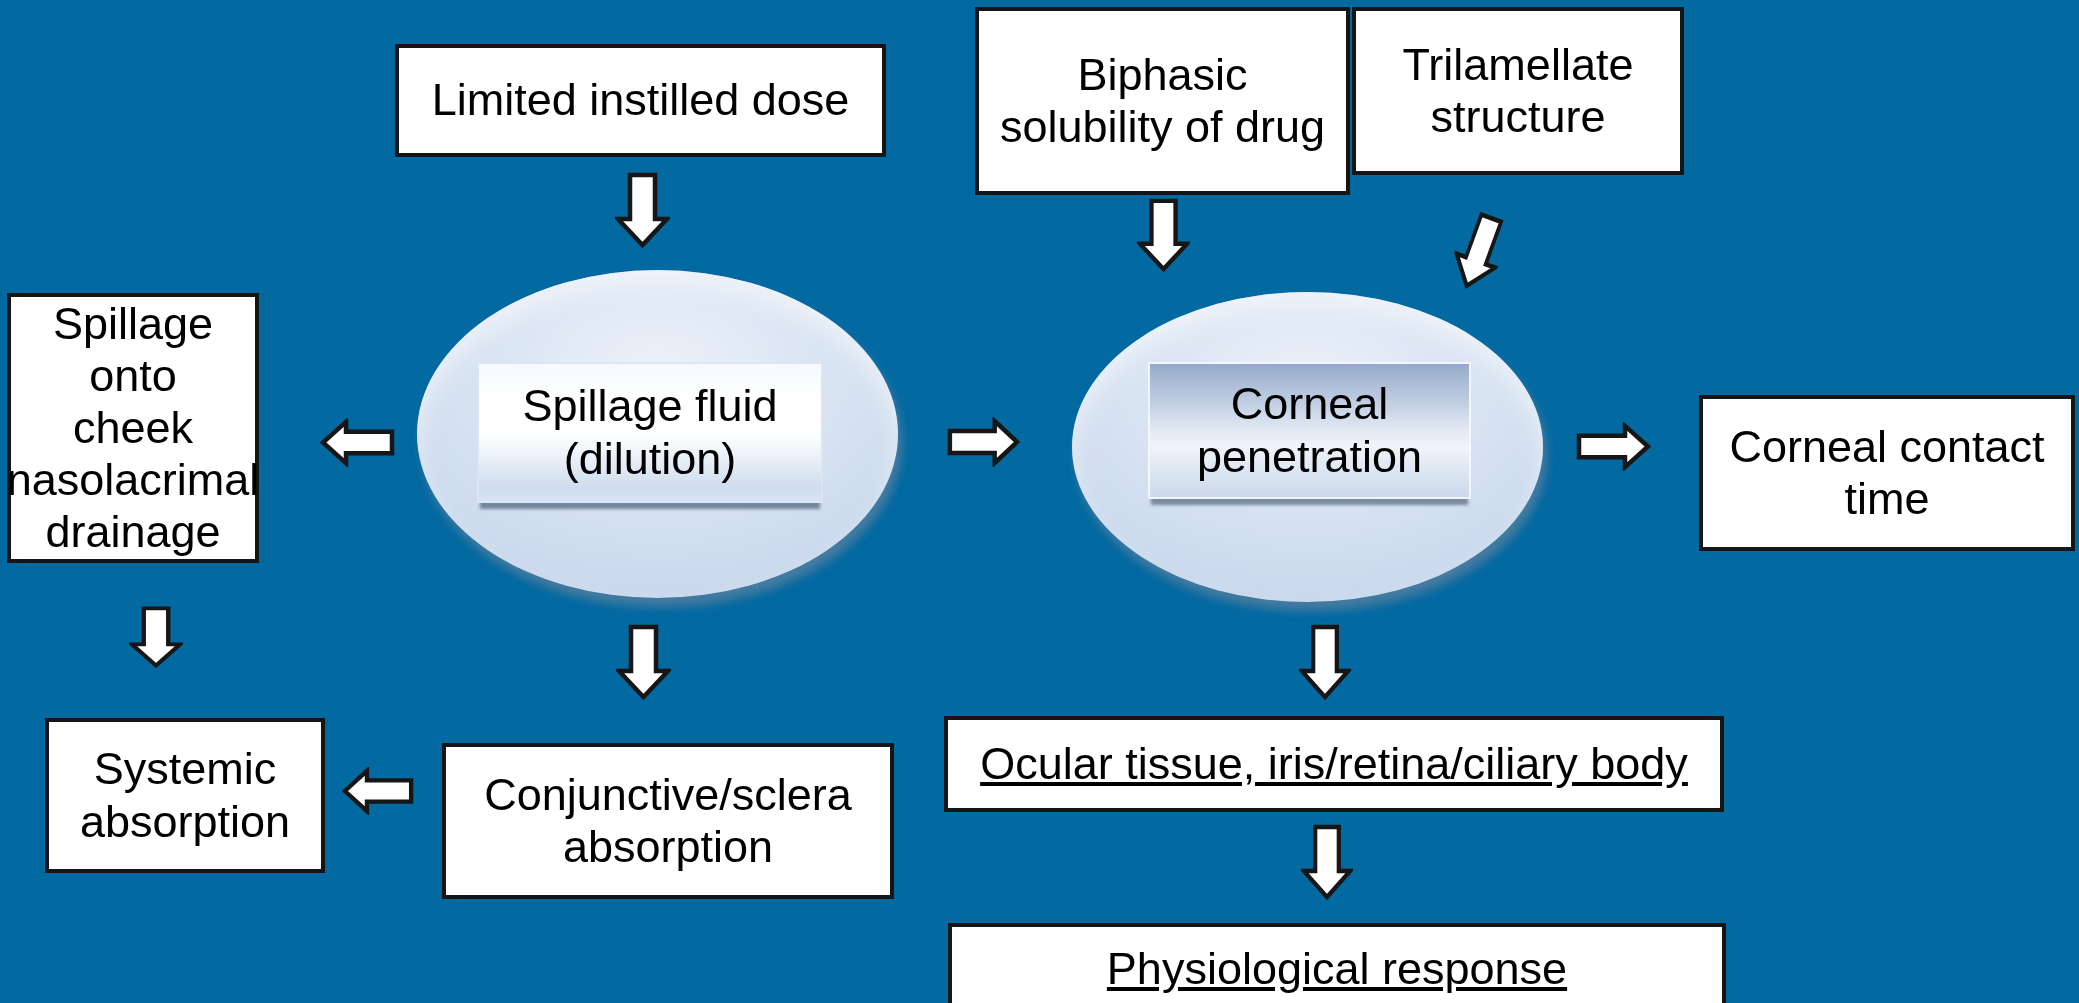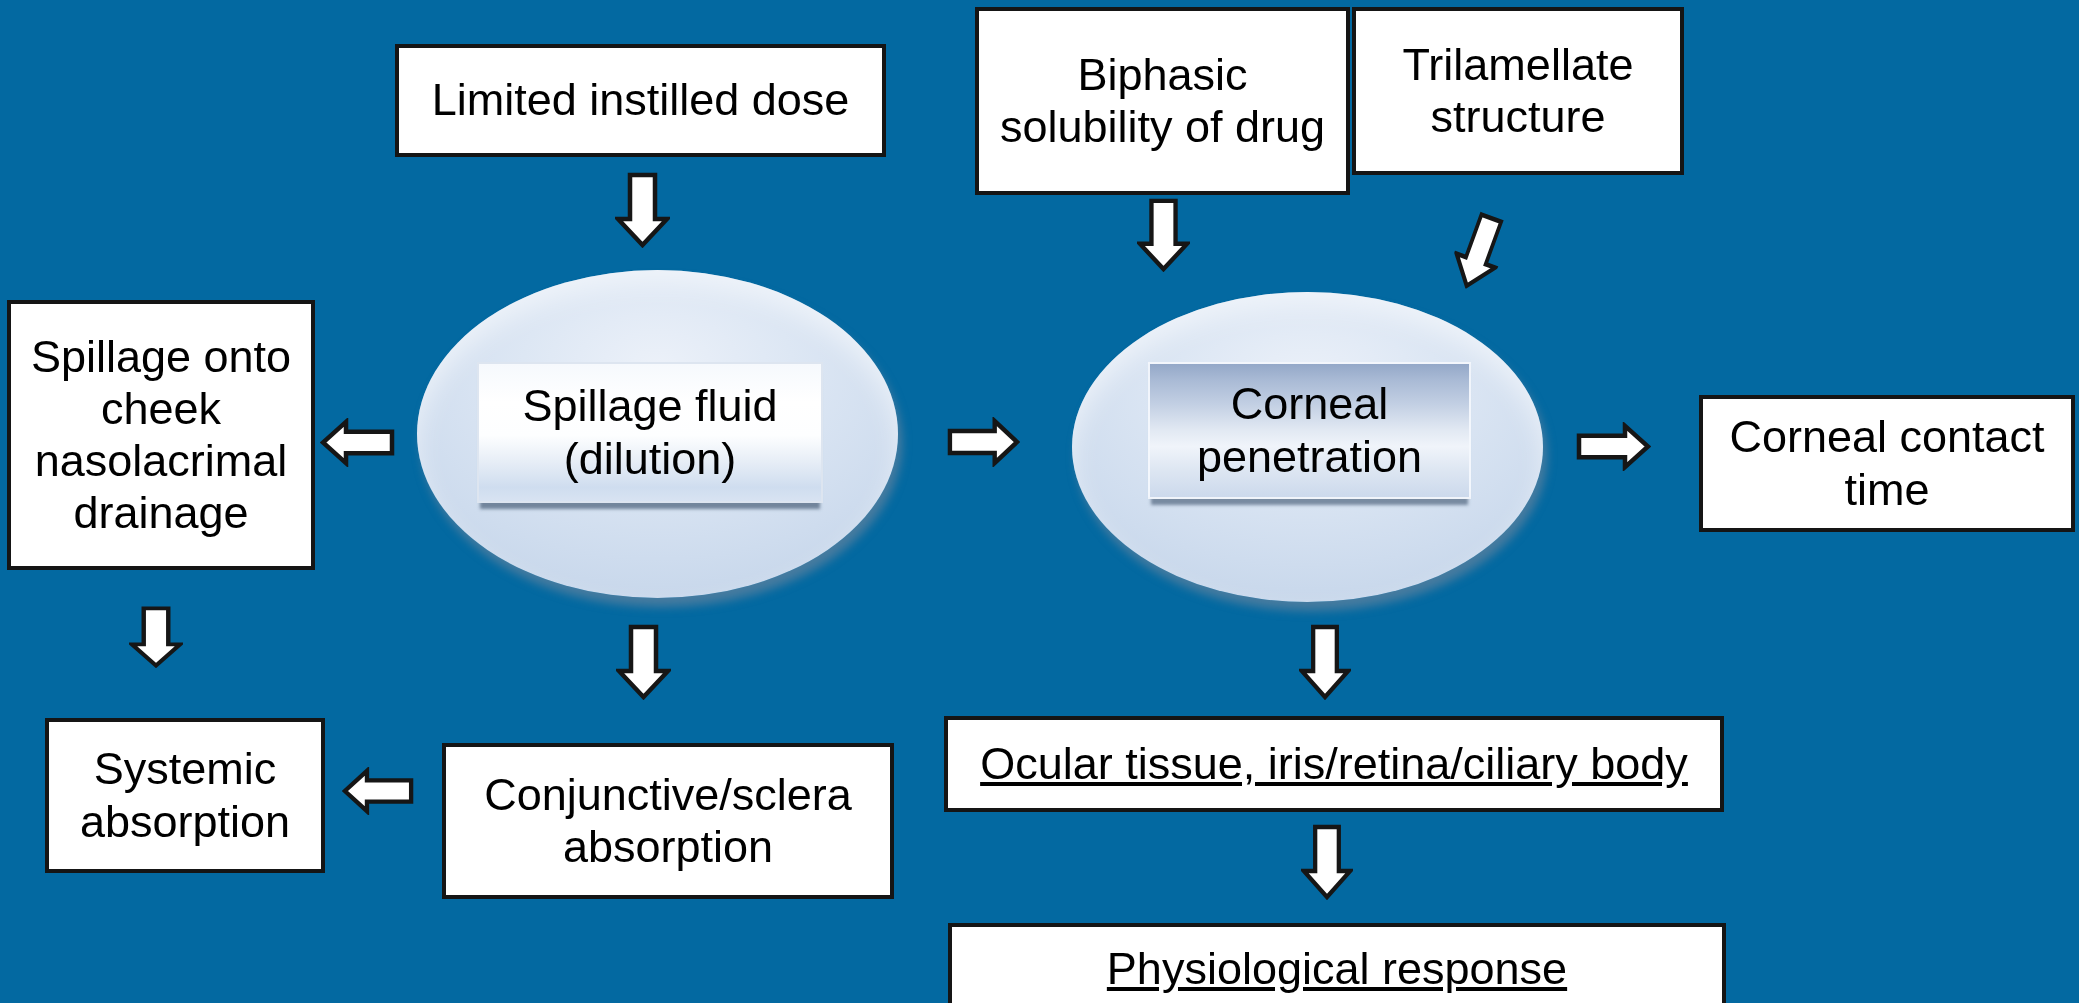--- a/index.html
+++ b/index.html
@@ -79,28 +79,28 @@
   <div class="box" style="left:975px;top:7px;width:375px;height:188px;">
     <div class="label">Biphasic
 solubility of drug</div>
   </div>
 
   <div class="box" style="left:1352px;top:7px;width:332px;height:168px;justify-content:center;">
     <div class="label">Trilamellate
 structure</div>
   </div>
 
-  <div class="box" style="left:7px;top:293px;width:308px;height:270px;margin-top:7px;">
+  <div class="box" style="left:7px;top:293px;width:252px;height:270px;">
     <div class="label">Spillage onto
 cheek
 nasolacrimal
 drainage</div>
   </div>
 
-  <div class="box" style="left:1699px;top:395px;width:376px;height:137px;">
+  <div class="box" style="left:1699px;top:395px;width:376px;height:156px;">
     <div class="label">Corneal contact
 time</div>
   </div>
 
   <div class="box" style="left:45px;top:718px;width:280px;height:155px;">
     <div class="label">Systemic
 absorption</div>
   </div>
 
   <div class="box" style="left:442px;top:743px;width:452px;height:156px;">

